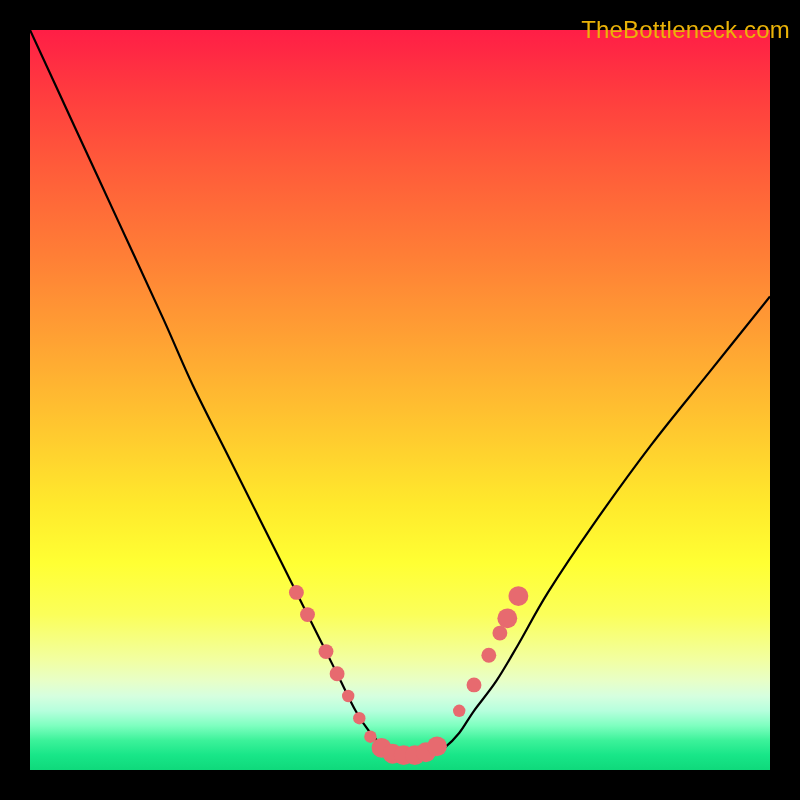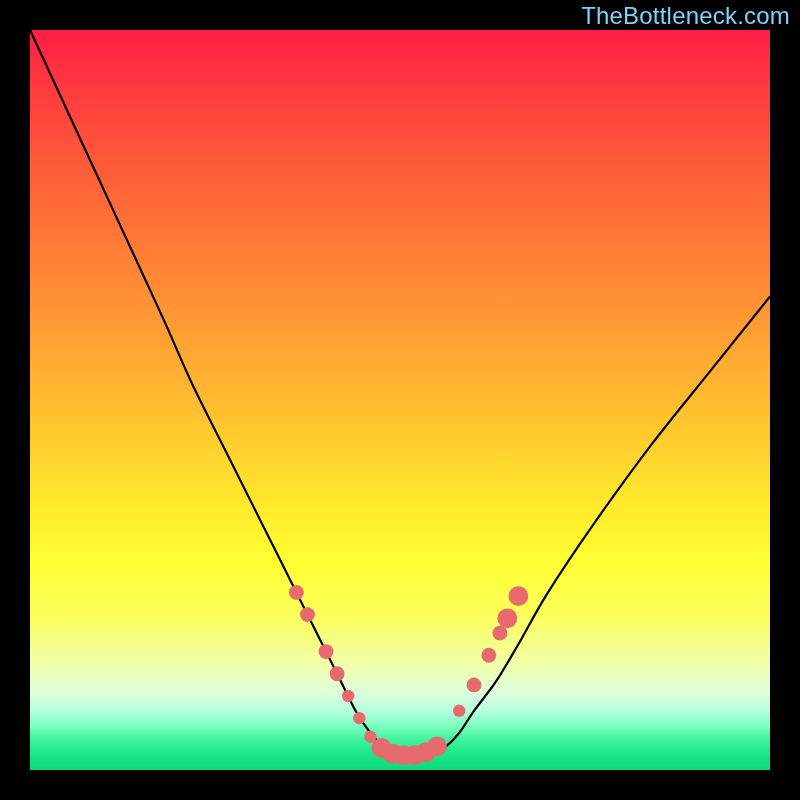--- a/index.html
+++ b/index.html
@@ -12,25 +12,25 @@
     font-family: Arial, Helvetica, sans-serif;
   }
   .frame {
     position: relative;
     width: 800px;
     height: 800px;
     background: #000;
   }
   .watermark {
     position: absolute;
-    top: 2px;
+    top: 16px;
     right: 10px;
     font-size: 24px;
     font-weight: 500;
-    color: #7dd3fc;
+    color: #eab308;
     letter-spacing: 0.2px;
     z-index: 3;
   }
   .plot-area {
     position: absolute;
     left: 30px;
     top: 30px;
     width: 740px;
     height: 740px;
     overflow: hidden;

